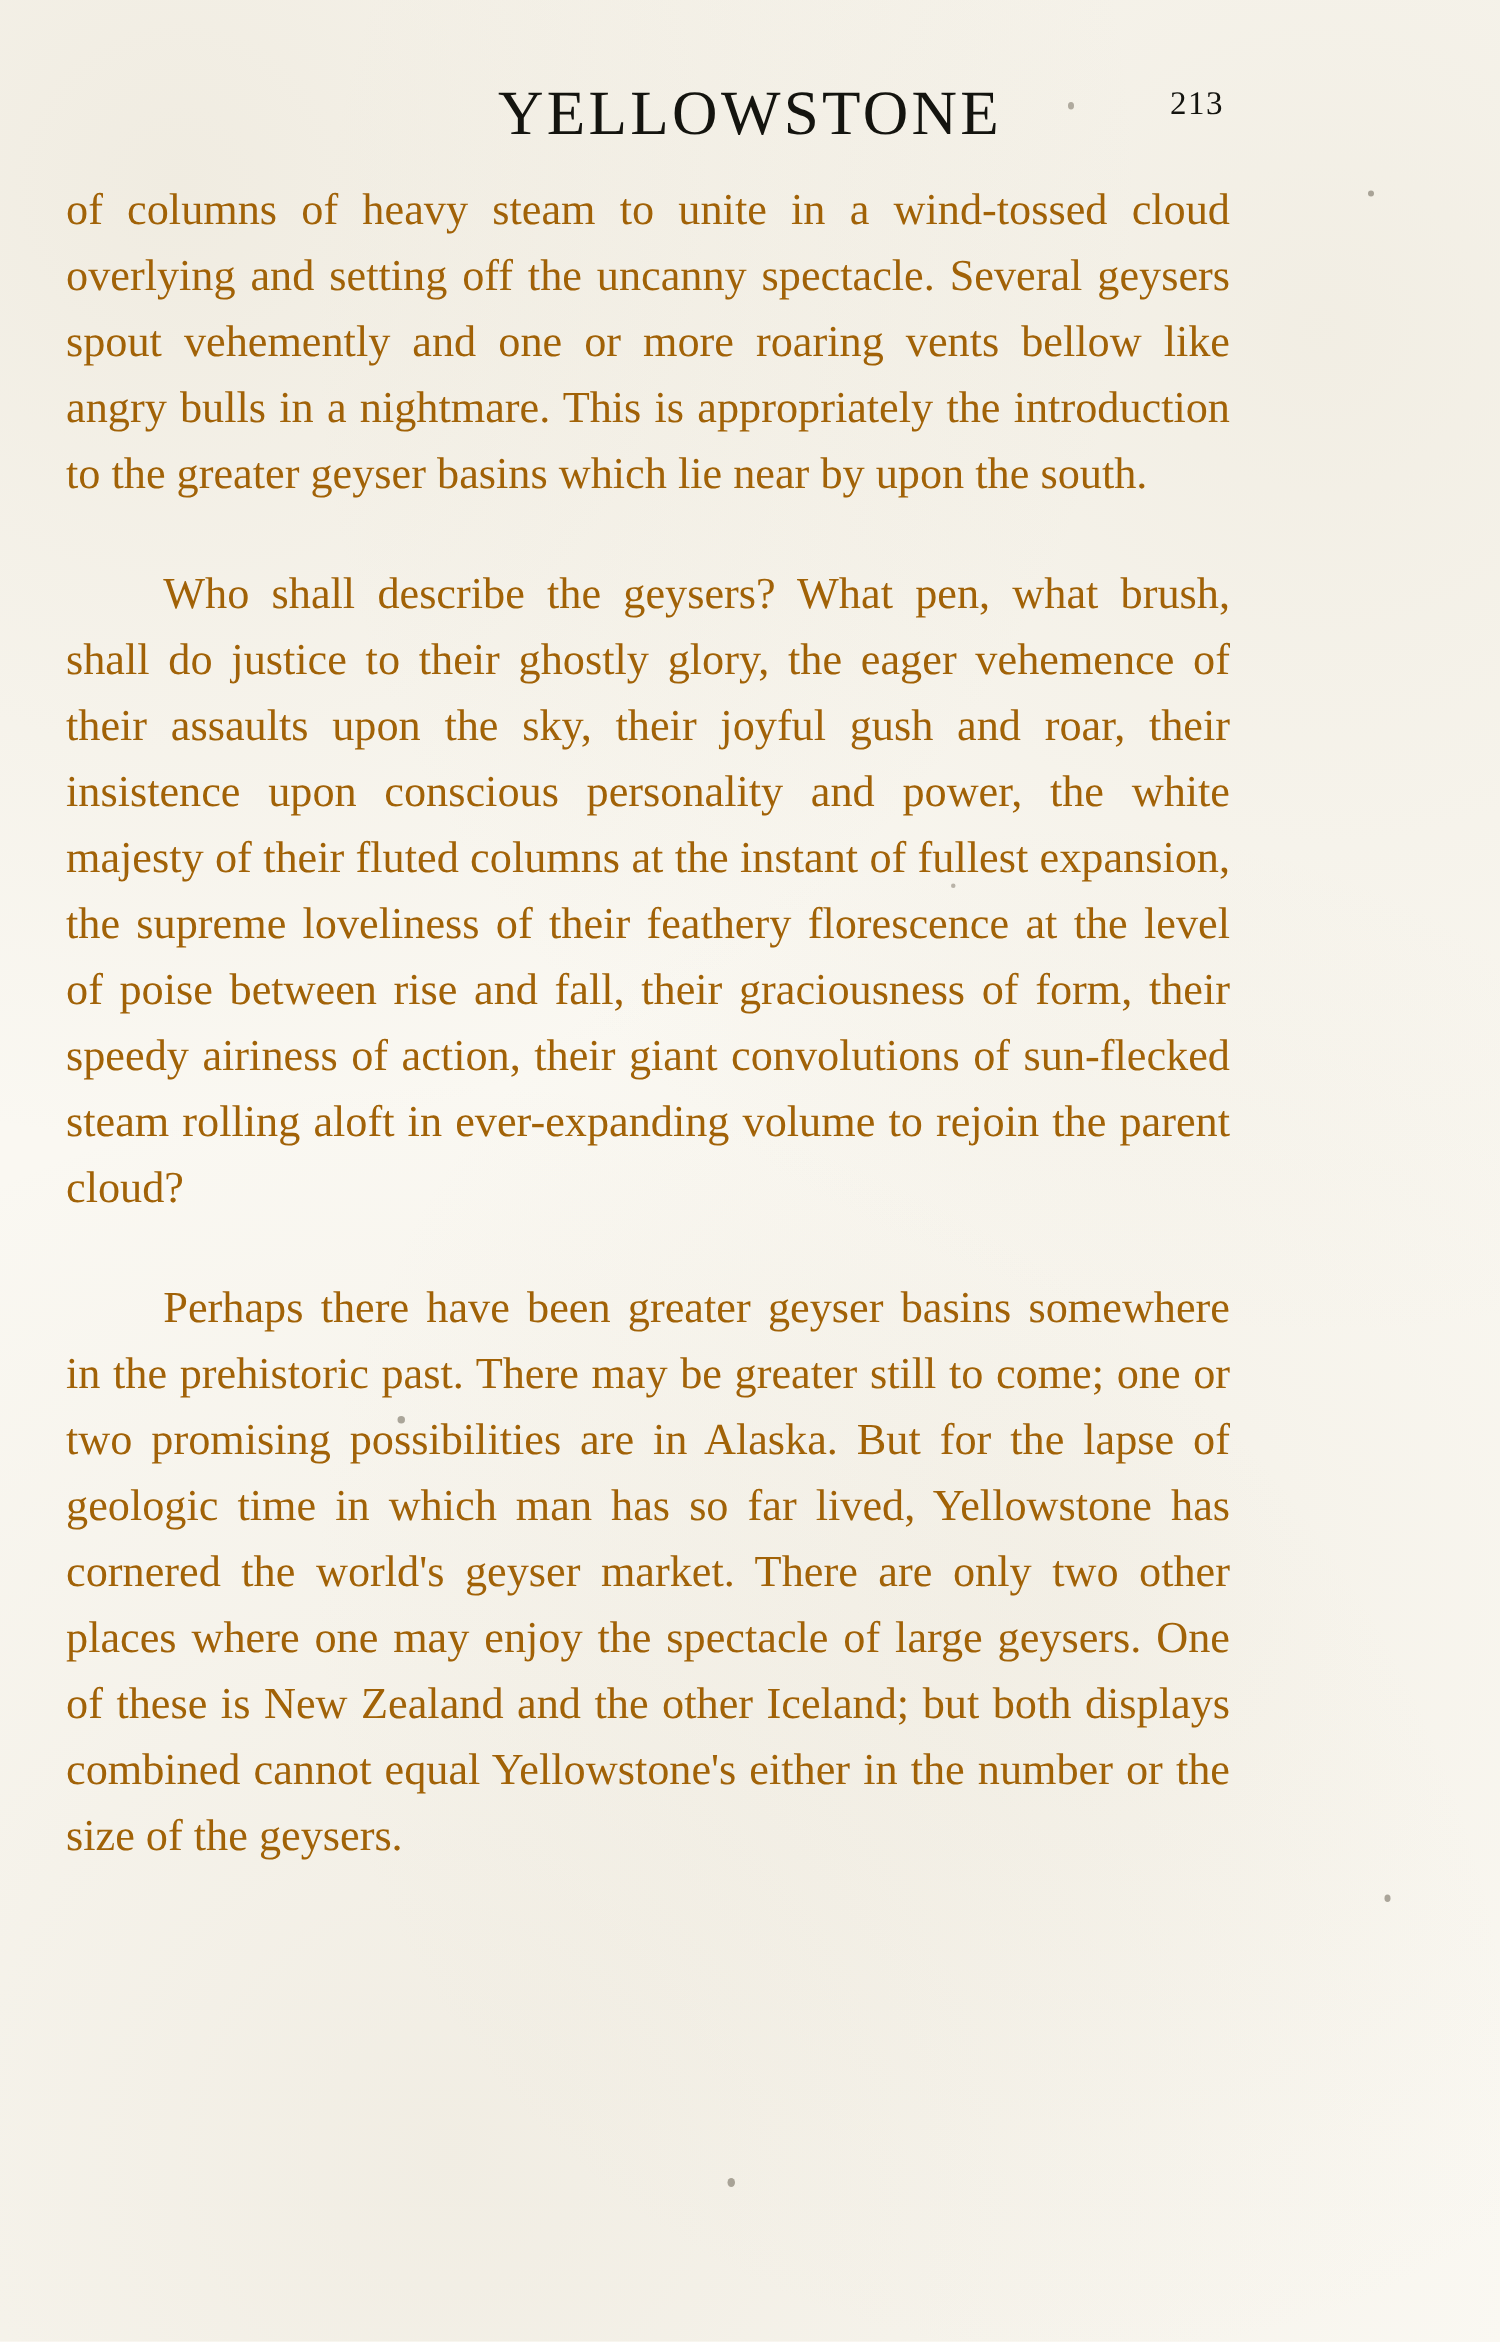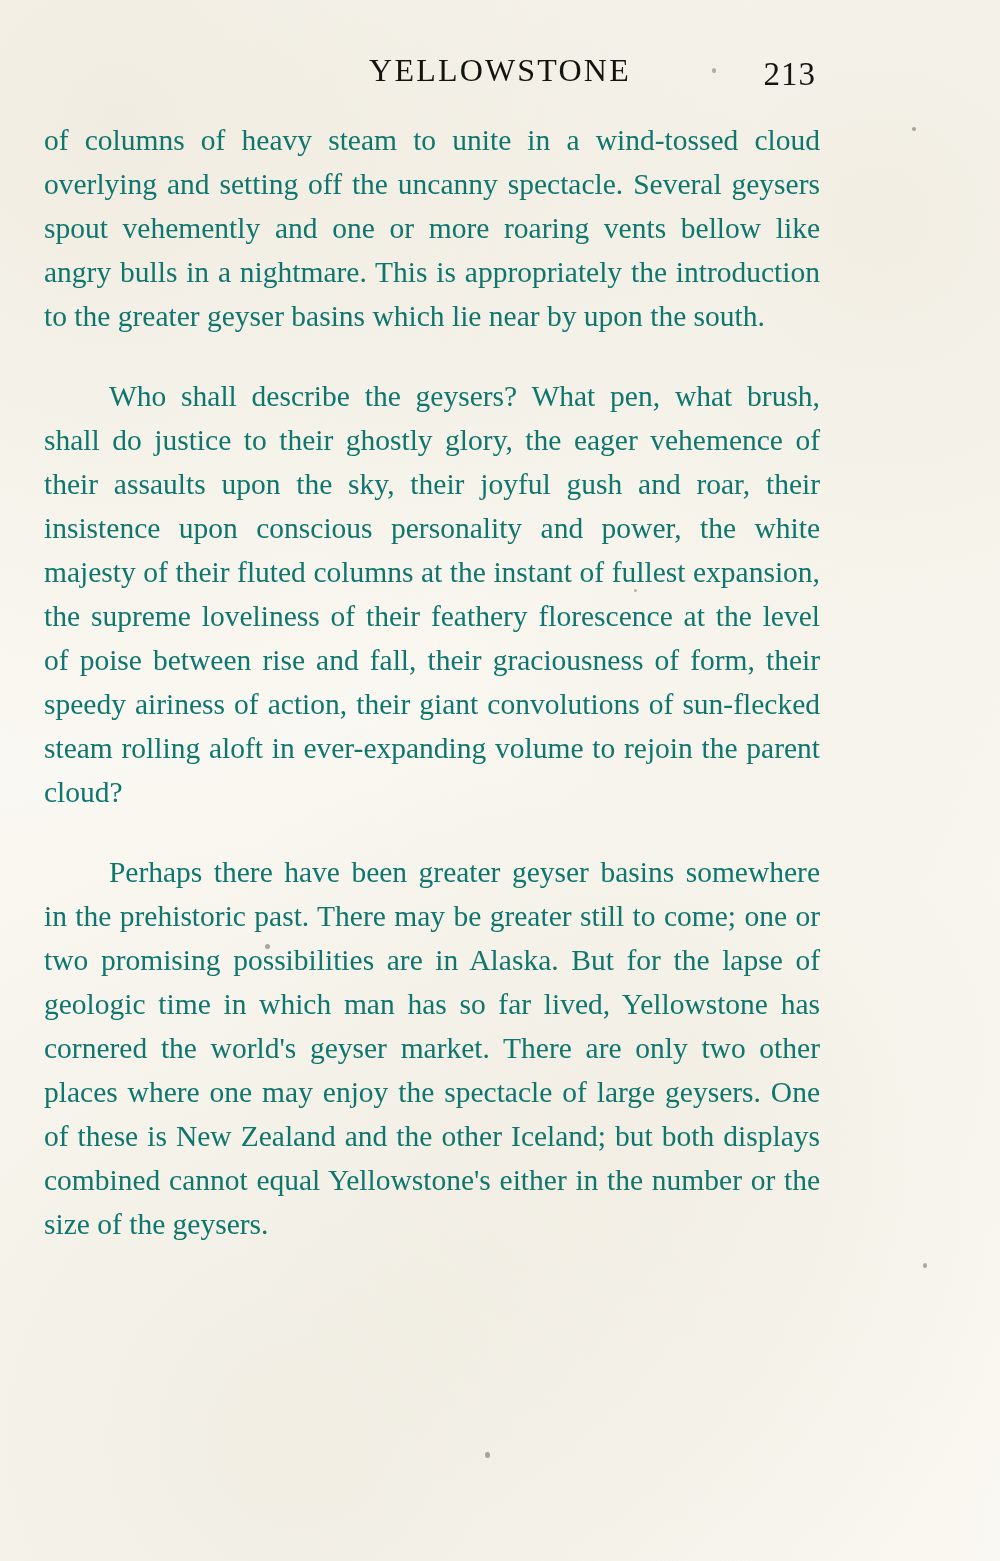--- a/index.html
+++ b/index.html
@@ -40,42 +40,42 @@
     left: 44px;
     right: 44px;
     height: 46px;
   }
   .running-head {
     position: absolute;
     left: 0;
     right: 0;
     top: 0;
     text-align: center;
-    font-size: 32px;
+    font-size: 42px;
     letter-spacing: 2.2px;
     color: #14140f;
   }
   .folio {
     position: absolute;
     right: 140px;
     top: 4px;
-    font-size: 33px;
+    font-size: 22px;
     letter-spacing: 1px;
     color: #14140f;
   }
   .body-text {
     position: absolute;
     top: 118px;
     left: 44px;
     width: 776px;
     font-size: 29.5px;
     line-height: 44px;
     text-align: justify;
     text-justify: inter-word;
-    color: #0f766e;
+    color: #a16207;
   }
   .body-text p {
     margin: 0;
     text-indent: 0;
   }
   .body-text p.indent {
     text-indent: 2.2em;
     margin-top: 36px;
   }
   .speck {

